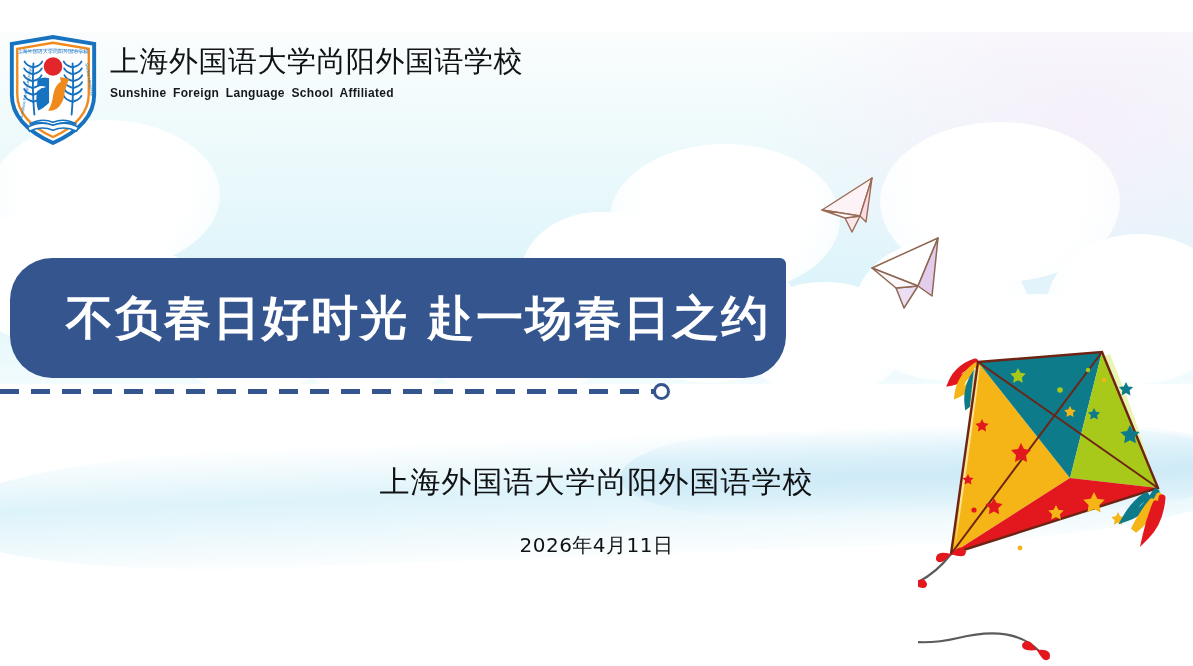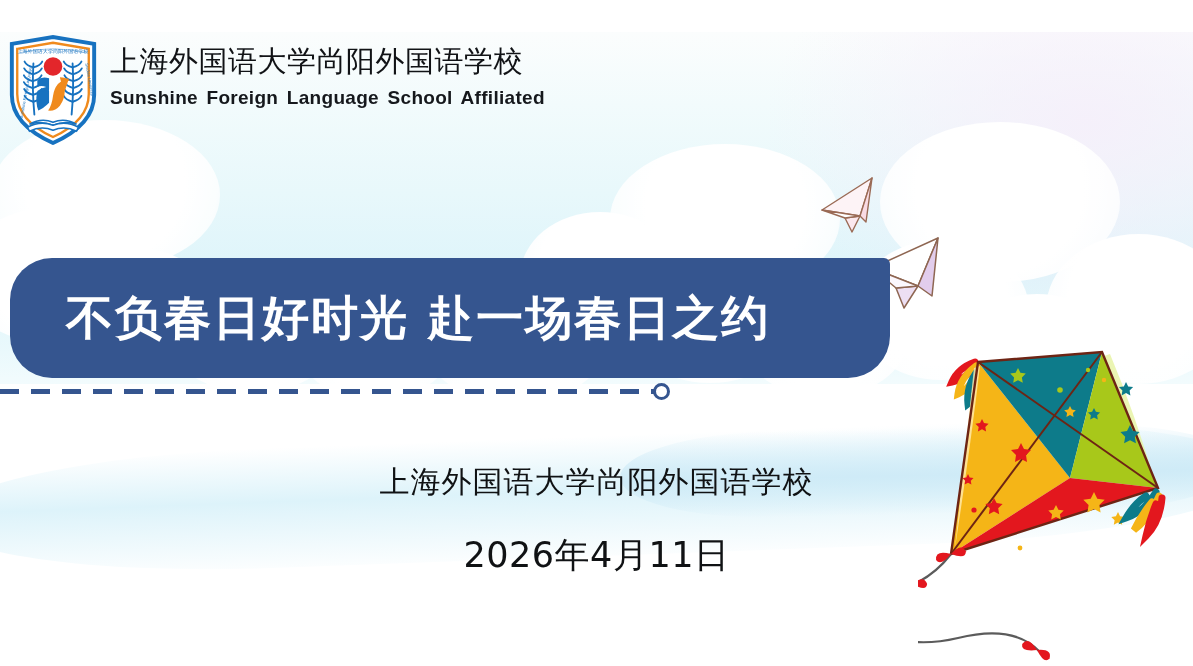--- a/index.html
+++ b/index.html
@@ -58,29 +58,29 @@
 
   
   .header { position:absolute; left:0; top:0; display:flex; align-items:flex-start; }
   .logo-wrap { width:98px; height:112px; margin:2px 0 0 4px; flex:none; }
   .school-text { margin:12px 0 0 8px; }
   .school-cn {
     font-size:29px; font-weight:400; color:#111316;
     letter-spacing:0.5px; line-height:1.22; white-space:nowrap;
   }
   .school-en {
-    font-size:19px; font-weight:700; color:#15181c;
+    font-size:12px; font-weight:700; color:#15181c;
     line-height:1.52; letter-spacing:0.3px; white-space:nowrap;
     word-spacing:3px; margin-top:5px;
   }
 
   
   .banner {
     position:absolute; left:10px; top:226px;
-    width:880px; height:120px;
+    width:776px; height:120px;
     background:#35558f;
     border-radius:42px 6px 42px 42px;
     display:flex; align-items:center;
   }
   .banner-title {
     color:#ffffff; font-size:47px; font-weight:700;
     letter-spacing:2px; margin-left:56px; white-space:nowrap;
     font-family:"DejaVu Sans","Liberation Sans",sans-serif;
   }
 
@@ -96,21 +96,21 @@
   }
 
   
   .sub-school {
     position:absolute; left:0; top:430px; width:1193px;
     text-align:center; font-size:30px; color:#101214; letter-spacing:1px;
     font-family:"DejaVu Sans","Liberation Sans",sans-serif;
   }
   .sub-date {
     position:absolute; left:0; top:500px; width:1193px;
-    text-align:center; font-size:35px; color:#101214; letter-spacing:0.5px;
+    text-align:center; font-size:20px; color:#101214; letter-spacing:0.5px;
     font-family:"DejaVu Sans","Liberation Sans",sans-serif;
   }
 
   
   .bottom-gray {
     position:absolute; left:0; bottom:18px; width:1193px; height:10px;
     background:#e8e9eb;
   }
   .bottom-blue {
     position:absolute; left:0; bottom:0; width:1193px; height:18px;

